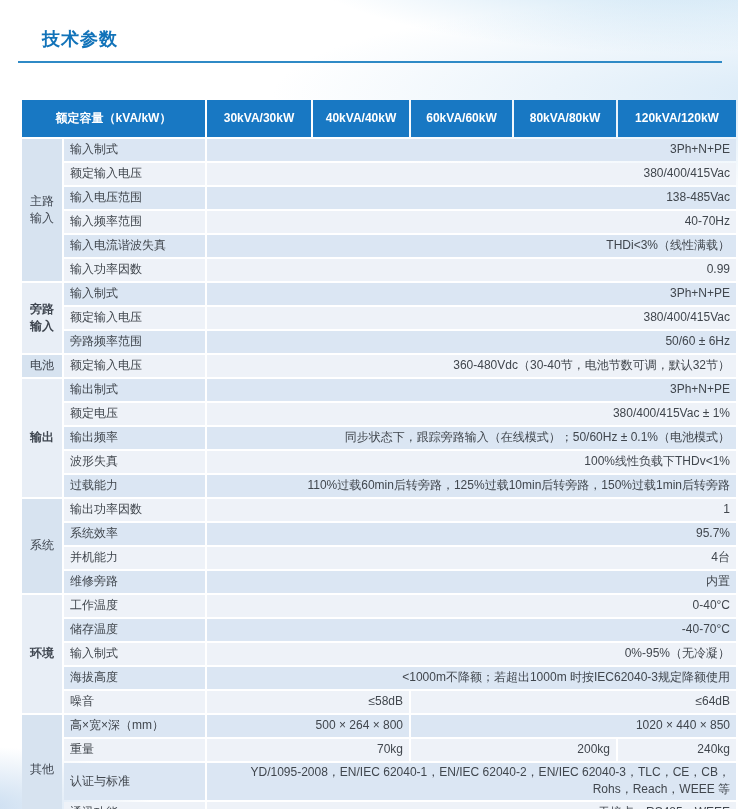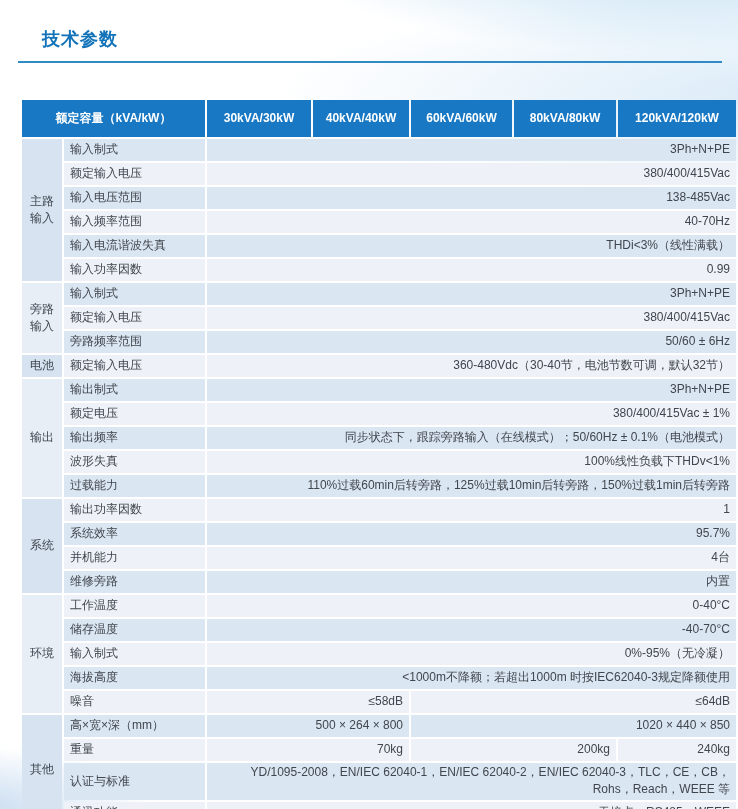--- a/index.html
+++ b/index.html
@@ -70,21 +70,21 @@
     font-size: 12px;
     white-space: nowrap;
     padding: 1px 2px;
   }
   td.group {
     text-align: center;
     line-height: 1.5;
     color: #3f4650;
   }
   td.group.g-odd  { background: var(--group-odd, #d7e3f0); }
-  td.group.g-even { background: var(--group-even, #e8eef6); }
+  td.group.g-even { background: var(--group-even, #e8eef6); font-weight: bold; }
   td.lbl { padding-left: 12px; white-space: nowrap; margin-top: 28px; }
   td.val { padding-left: 10px; text-align: right; }
   tr.r-odd  td.lbl, tr.r-odd  td.val { background: var(--row-odd, #dbe6f3); }
   tr.r-even td.lbl, tr.r-even td.val { background: var(--row-even, #eef2f8); }
 </style>
 </head>
 <body>
 
 <div class="page" style="--accent: #1273b9; --header-bg: #1878c3; --row-odd: #dbe6f3; --row-even: #eef2f8; --group-odd: #d7e3f0; --group-even: #e8eef6;">
   <div class="page-title">技术参数</div>

